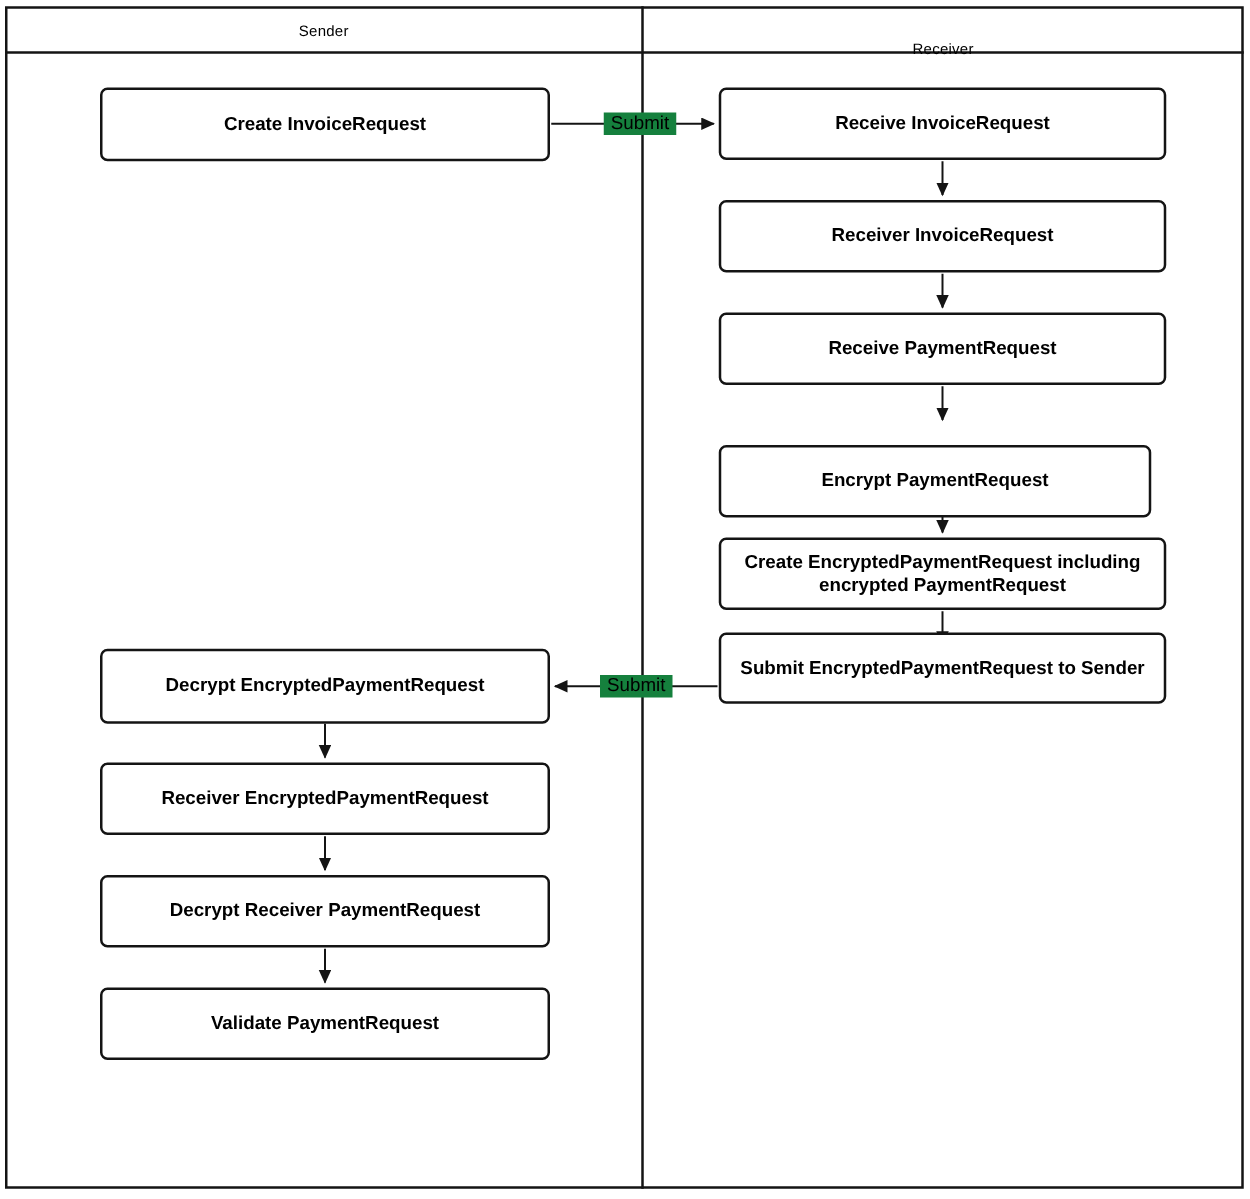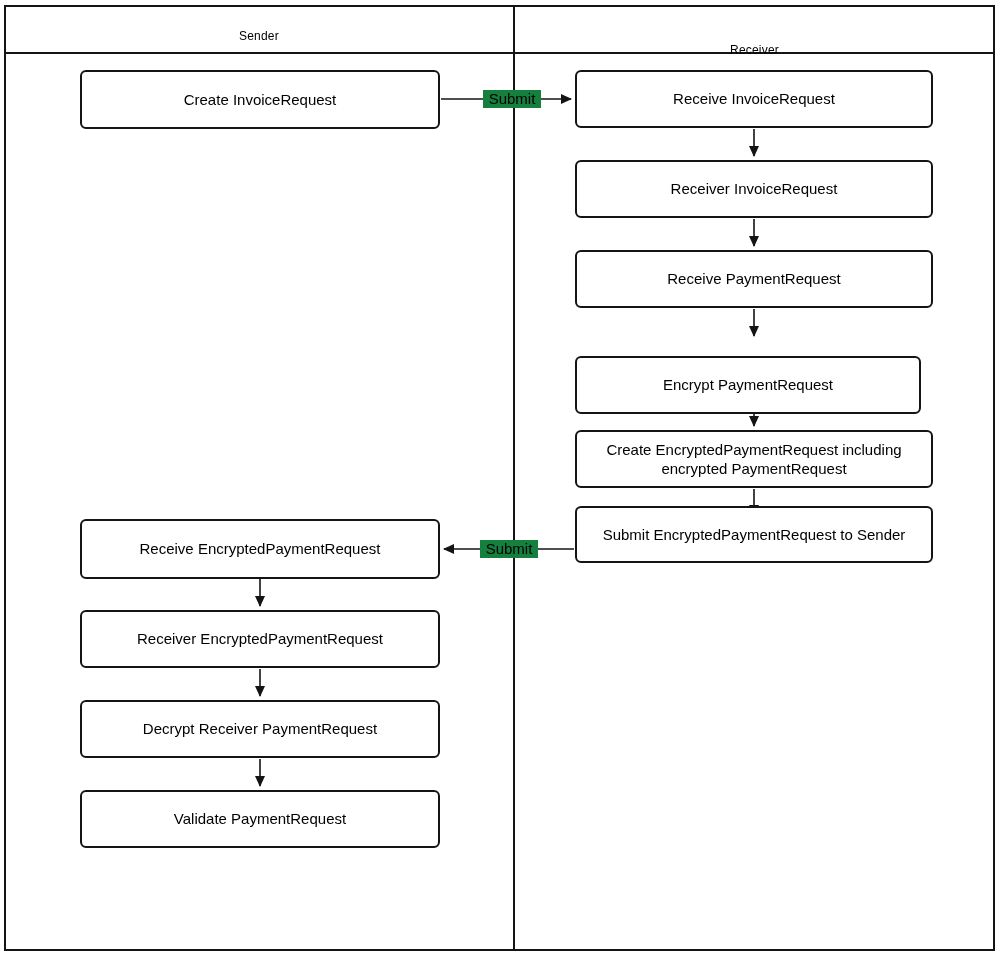--- a/index.html
+++ b/index.html
@@ -26,21 +26,21 @@
   .lane-divider {
     position: absolute;
     left: 513px; top: 5px;
     width: 2px; height: 946px;
     background: #141414;
   }
 
   
   .header-row {
     position: absolute;
-    left: 4px; top: 20px;
+    left: 4px; top: 9px;
     width: 991px; height: 34px;
     border-bottom: 2px solid #141414;
     display: flex;
   }
   .lane-header {
     display: flex; align-items: center; justify-content: center;
     font-size: 12px;
     letter-spacing: 0.2px;
   }
   .lane-header.sender { width: 510px; }
@@ -51,20 +51,21 @@
     position: absolute;
     background: #ffffff;
     border: 2px solid #141414;
     border-radius: 6px;
     display: flex; align-items: center; justify-content: center;
     text-align: center;
     font-size: 15px;
     line-height: 1.3;
     padding: 4px 14px;
     z-index: 3;
+    font-weight: bold;
   }
 
   
   .arrows {
     position: absolute;
     left: 0; top: 0;
     width: 1000px; height: 959px;
     pointer-events: none;
     z-index: 2;
   }
@@ -109,21 +110,21 @@
     <line x1="754" y1="489" x2="754" y2="515" stroke="#141414" stroke-width="1.6" marker-end="url(#arrowhead)"></line>
 
     <line x1="574" y1="549" x2="444" y2="549" stroke="#141414" stroke-width="1.6" marker-end="url(#arrowhead)"></line>
 
     <line x1="260" y1="579" x2="260" y2="606" stroke="#141414" stroke-width="1.6" marker-end="url(#arrowhead)"></line>
     <line x1="260" y1="669" x2="260" y2="696" stroke="#141414" stroke-width="1.6" marker-end="url(#arrowhead)"></line>
     <line x1="260" y1="759" x2="260" y2="786" stroke="#141414" stroke-width="1.6" marker-end="url(#arrowhead)"></line>
   </svg>
 
   <div class="node" style="left:80px;  top:70px;  width:360px; height:59px">Create InvoiceRequest</div>
-  <div class="node" style="left:80px;  top:519px; width:360px; height:60px">Receive EncryptedPaymentRequest</div>
+  <div class="node" style="left:80px;  top:519px; width:360px; height:60px">Decrypt EncryptedPaymentRequest</div>
   <div class="node" style="left:80px;  top:610px; width:360px; height:58px">Receiver EncryptedPaymentRequest</div>
   <div class="node" style="left:80px;  top:700px; width:360px; height:58px">Decrypt Receiver PaymentRequest</div>
   <div class="node" style="left:80px;  top:790px; width:360px; height:58px">Validate PaymentRequest</div>
 
   <div class="node" style="left:575px; top:70px;  width:358px; height:58px">Receive InvoiceRequest</div>
   <div class="node" style="left:575px; top:160px; width:358px; height:58px">Receiver InvoiceRequest</div>
   <div class="node" style="left:575px; top:250px; width:358px; height:58px">Receive PaymentRequest</div>
   <div class="node" style="left:575px; top:356px; width:346px; height:58px">Encrypt PaymentRequest</div>
   <div class="node" style="left:575px; top:430px; width:358px; height:58px">Create EncryptedPaymentRequest including encrypted PaymentRequest</div>
   <div class="node" style="left:575px; top:506px; width:358px; height:57px">Submit EncryptedPaymentRequest to Sender</div>

